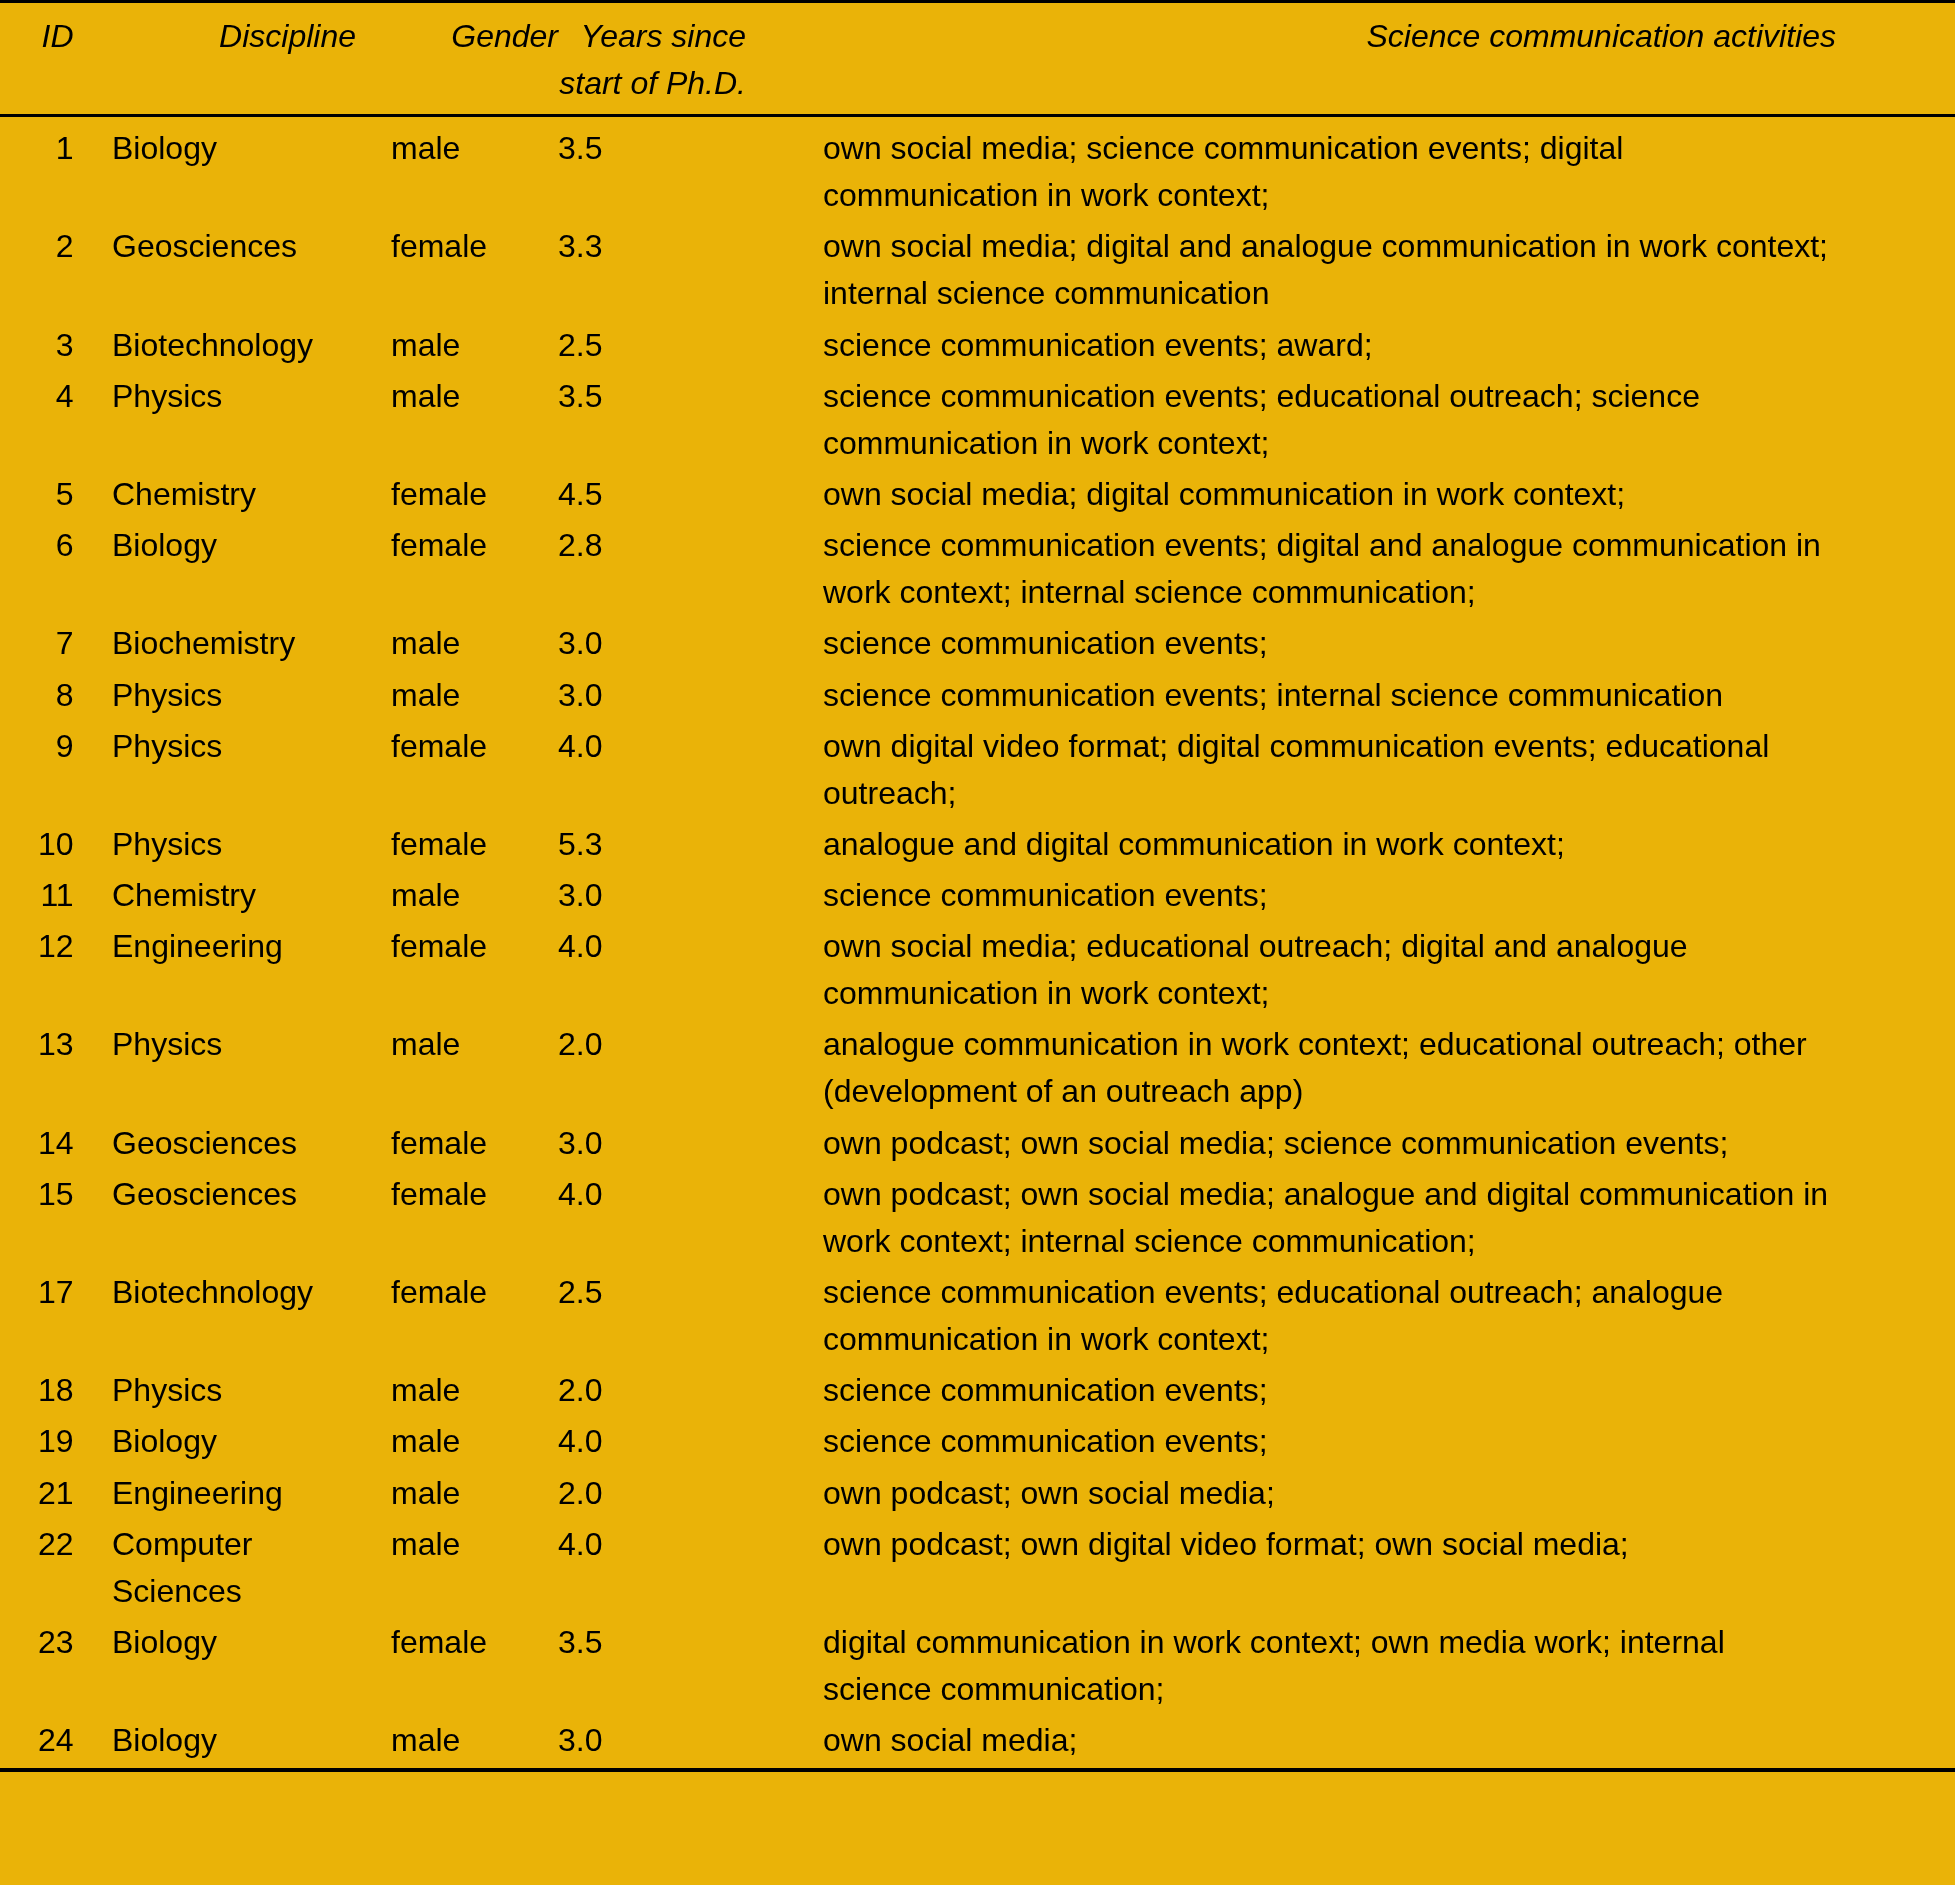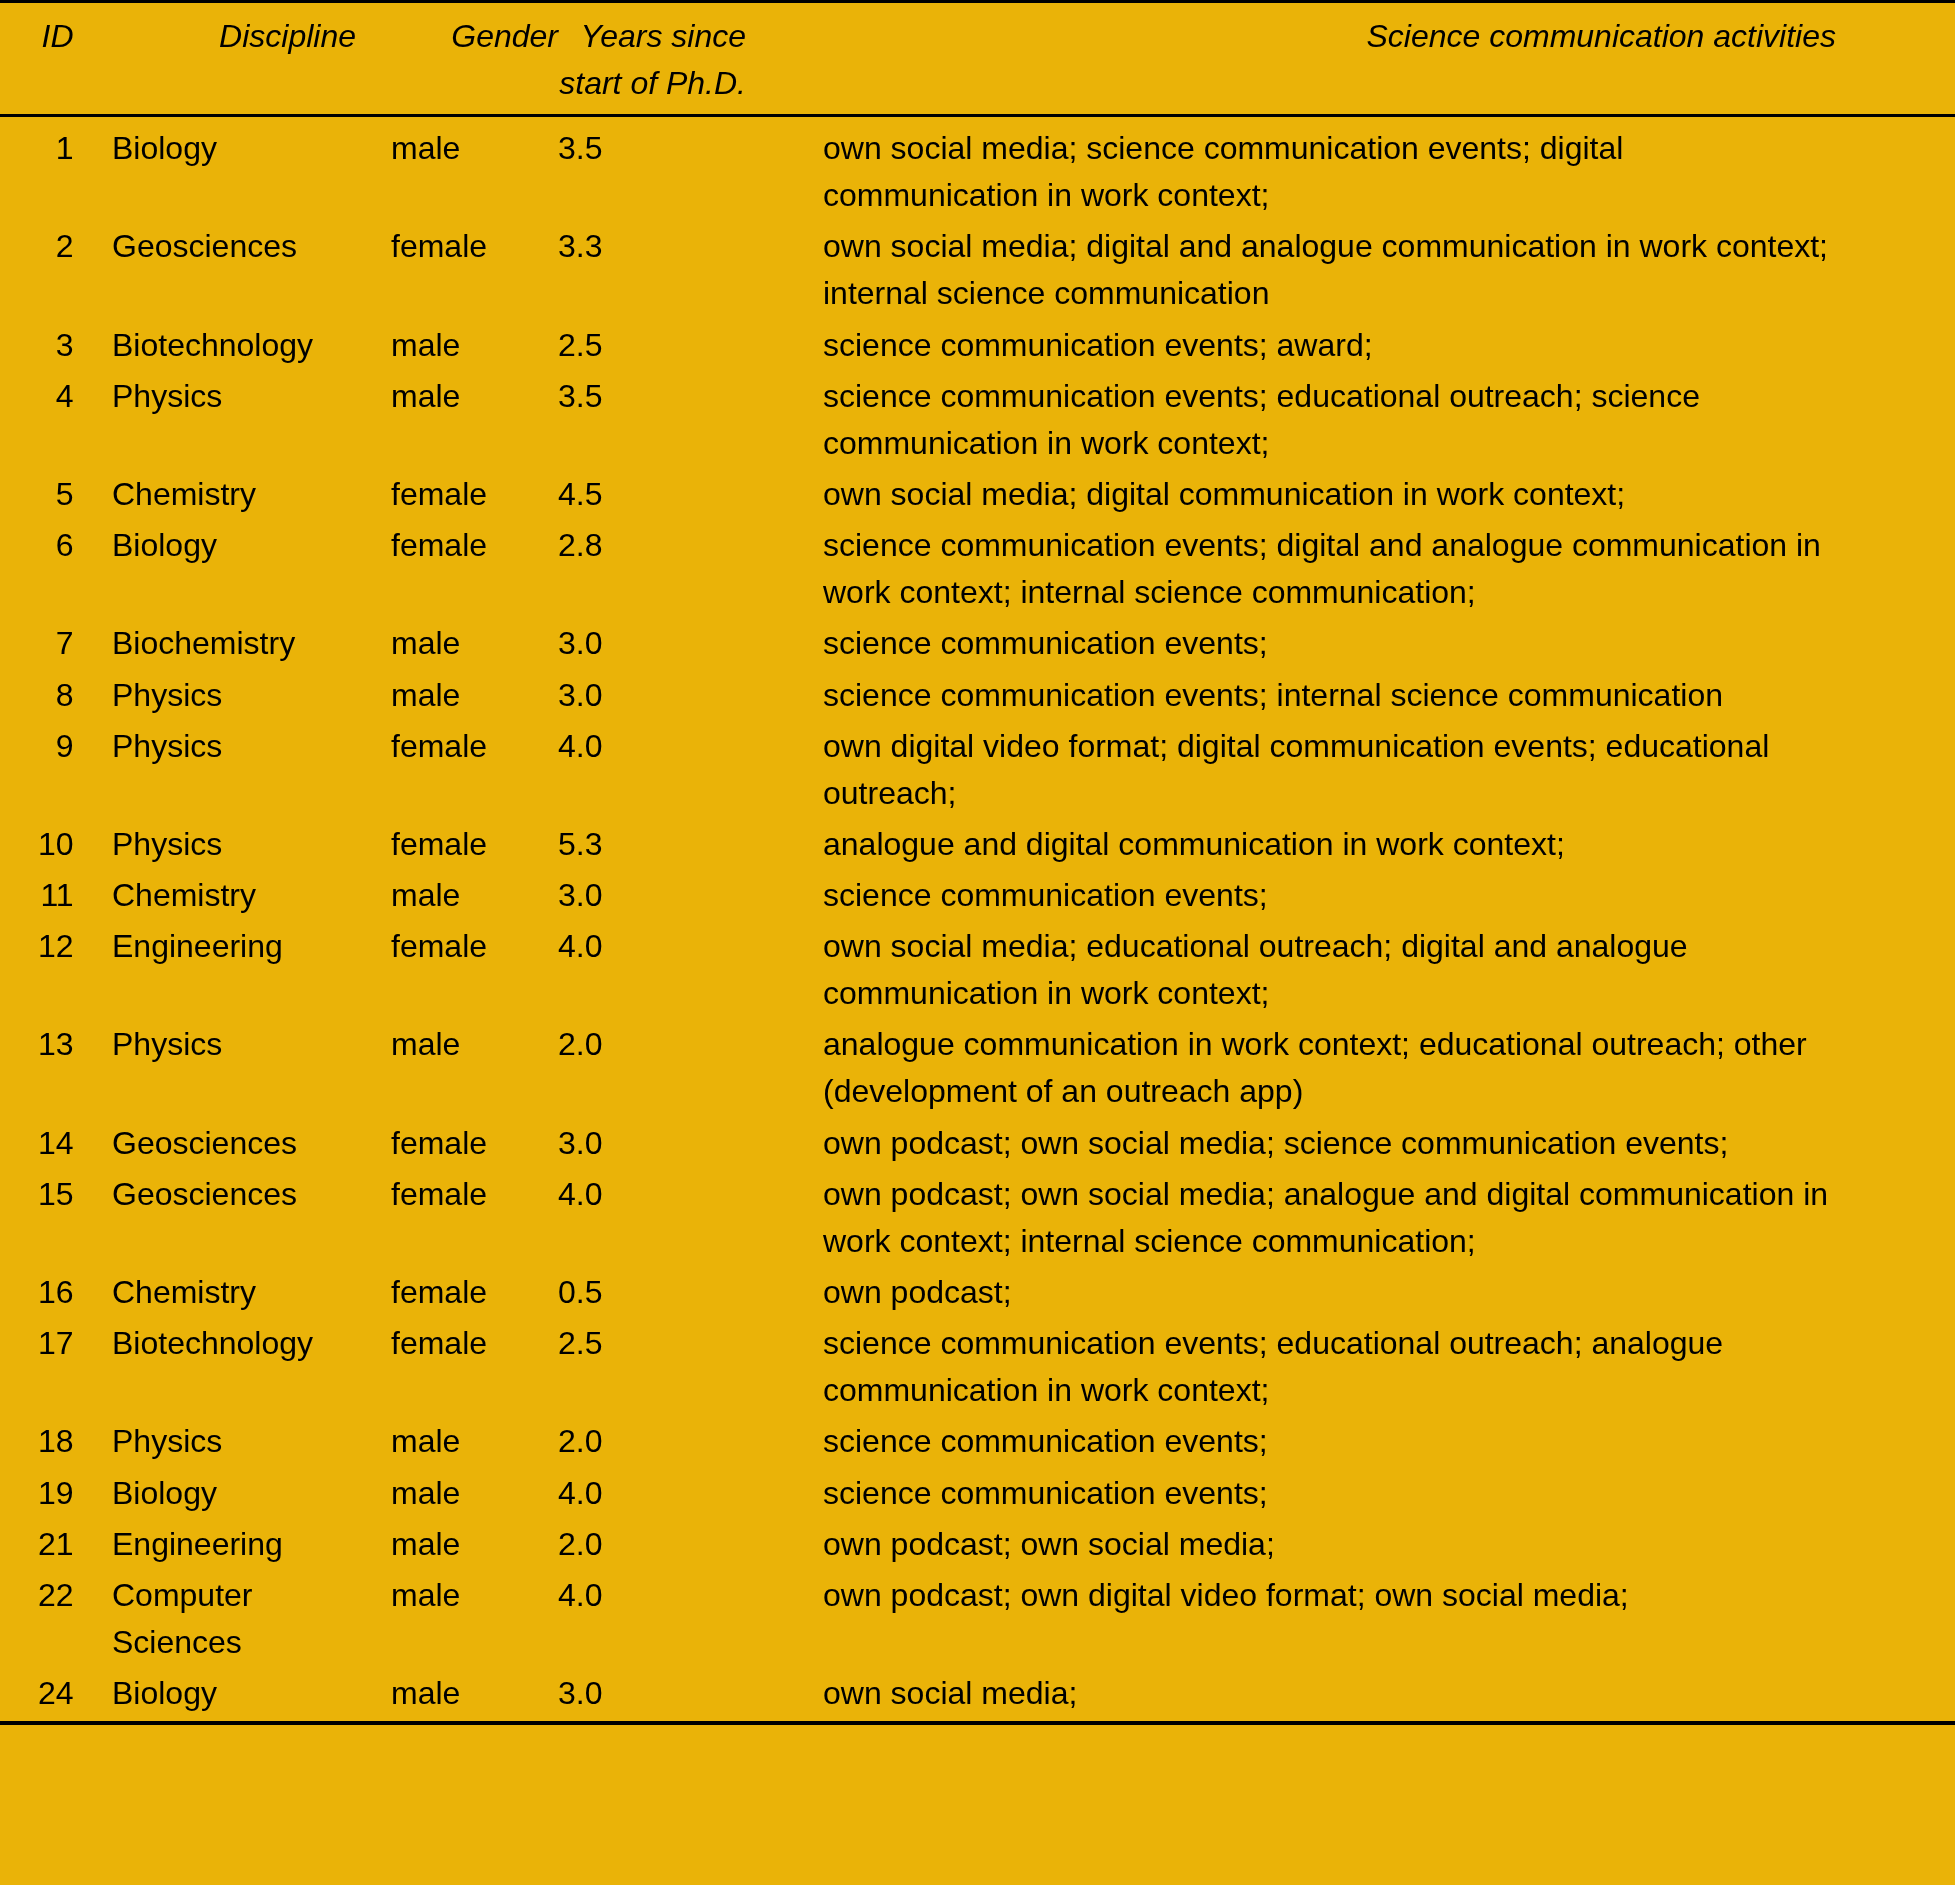--- a/index.html
+++ b/index.html
@@ -172,27 +172,20 @@
     <td class="col-activities">own podcast; own social media; science communication events;</td>
   </tr>
         <tr>
     <td class="col-id">15</td>
     <td class="col-discipline">Geosciences</td>
     <td class="col-gender">female</td>
     <td class="col-years">4.0</td>
     <td class="col-activities">own podcast; own social media; analogue and digital communication in work context; internal science communication;</td>
   </tr>
         <tr>
-    <td class="col-id">16</td>
-    <td class="col-discipline">Chemistry</td>
-    <td class="col-gender">female</td>
-    <td class="col-years">0.5</td>
-    <td class="col-activities">own podcast;</td>
-  </tr>
-        <tr>
     <td class="col-id">17</td>
     <td class="col-discipline">Biotechnology</td>
     <td class="col-gender">female</td>
     <td class="col-years">2.5</td>
     <td class="col-activities">science communication events; educational outreach; analogue communication in work context;</td>
   </tr>
         <tr>
     <td class="col-id">18</td>
     <td class="col-discipline">Physics</td>
     <td class="col-gender">male</td>
@@ -212,20 +205,27 @@
     <td class="col-gender">male</td>
     <td class="col-years">2.0</td>
     <td class="col-activities">own podcast; own social media;</td>
   </tr>
         <tr>
     <td class="col-id">22</td>
     <td class="col-discipline">Computer Sciences</td>
     <td class="col-gender">male</td>
     <td class="col-years">4.0</td>
     <td class="col-activities">own podcast; own digital video format; own social media;</td>
+  </tr>
+        <tr>
+    <td class="col-id">23</td>
+    <td class="col-discipline">Biology</td>
+    <td class="col-gender">female</td>
+    <td class="col-years">3.5</td>
+    <td class="col-activities">digital communication in work context; own media work; internal science communication;</td>
   </tr>
         <tr>
     <td class="col-id">24</td>
     <td class="col-discipline">Biology</td>
     <td class="col-gender">male</td>
     <td class="col-years">3.0</td>
     <td class="col-activities">own social media;</td>
   </tr>
       </tbody>
   </table>

